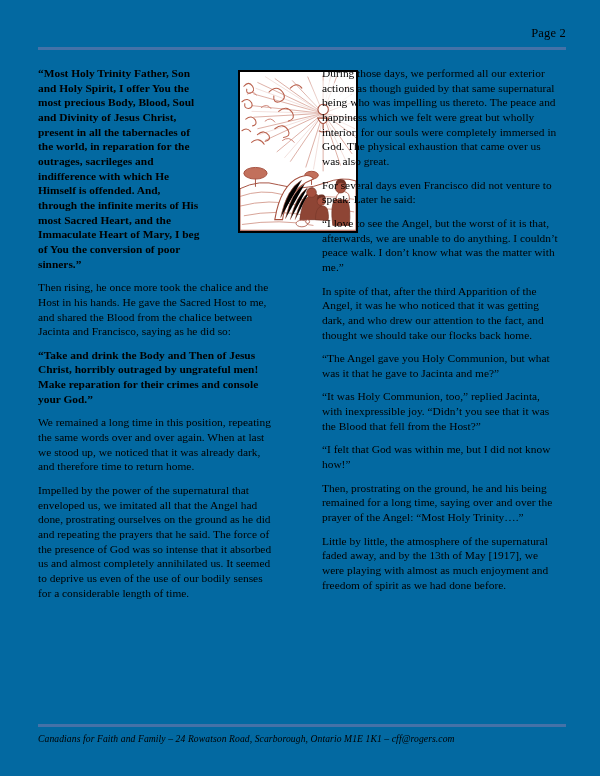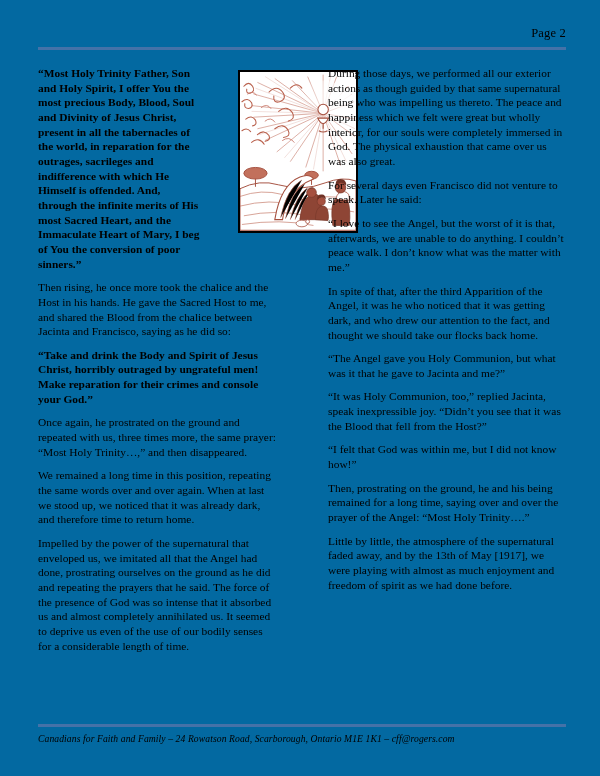--- a/index.html
+++ b/index.html
@@ -50,21 +50,21 @@
     top: 66px;
     width: 528px;
     height: 644px;
   }
   .col {
     position: absolute;
     top: 0;
     width: 238px;
   }
   .col-left  { left: 0; }
-  .col-right { left: 290px; }
+  .col-right { left: 284px; }
 
   
   .figure {
     position: absolute;
     left: 200px;
     top: 4px;
     width: 120px;
     height: 163px;
     border: 2px solid #000000;
     background: #ffffff;
@@ -252,33 +252,32 @@
         <g>
           <ellipse cx="64" cy="156" rx="6" ry="3.4" fill="#ffffff" stroke="#a5503f" stroke-width="0.8"></ellipse>
           <circle cx="70" cy="154" r="2" fill="#ffffff" stroke="#a5503f" stroke-width="0.8"></circle>
         </g>
       </svg>
     </div>
 
     <div class="col col-left">
       <p class="bold prayer-top">“Most Holy Trinity Father, Son and Holy Spirit, I offer You the most precious Body, Blood, Soul and Divinity of Jesus Christ, present in all the tabernacles of the world, in reparation for the outrages, sacrileges and indifference with which He Himself is offended. And, through the infinite merits of His most Sacred Heart, and the Immaculate Heart of Mary, I beg of You the conversion of poor sinners.”</p>
       <p>Then rising, he once more took the chalice and the Host in his hands. He gave the Sacred Host to me, and shared the Blood from the chalice between Jacinta and Francisco, saying as he did so:</p>
-      <p class="bold">“Take and drink the Body and Spirit of Jesus Christ, horribly outraged by ungrateful men! Make reparation for their crimes and console your God.”</p>
-      <p>Once again, he prostrated on the ground and repeated with us, three times more, the same prayer: “Most Holy Trinity…,” and then disappeared.</p>
+      <p class="bold">“Take and drink the Body and Then of Jesus Christ, horribly outraged by ungrateful men! Make reparation for their crimes and console your God.”</p>
       <p>We remained a long time in this position, repeating the same words over and over again. When at last we stood up, we noticed that it was already dark, and therefore time to return home.</p>
       <p>Impelled by the power of the supernatural that enveloped us, we imitated all that the Angel had done, prostrating ourselves on the ground as he did and repeating the prayers that he said. The force of the presence of God was so intense that it absorbed us and almost completely annihilated us. It seemed to deprive us even of the use of our bodily senses for a considerable length of time.</p>
     </div>
 
     <div class="col col-right">
       <p class="rc-first">During those days, we performed all our exterior actions as though guided by that same supernatural being who was impelling us thereto. The peace and happiness which we felt were great but wholly interior, for our souls were completely immersed in God. The physical exhaustion that came over us was also great.</p>
       <p>For several days even Francisco did not venture to speak. Later he said:</p>
       <p>“I love to see the Angel, but the worst of it is that, afterwards, we are unable to do anything. I couldn’t peace walk. I don’t know what was the matter with me.”</p>
       <p>In spite of that, after the third Apparition of the Angel, it was he who noticed that it was getting dark, and who drew our attention to the fact, and thought we should take our flocks back home.</p>
       <p>“The Angel gave you Holy Communion, but what was it that he gave to Jacinta and me?”</p>
-      <p>“It was Holy Communion, too,” replied Jacinta, speak inexpressible joy. “Didn’t you see that it was the Blood that fell from the Host?”</p>
+      <p>“It was Holy Communion, too,” replied Jacinta, with inexpressible joy. “Didn’t you see that it was the Blood that fell from the Host?”</p>
       <p>“I felt that God was within me, but I did not know how!”</p>
       <p>Then, prostrating on the ground, he and his being remained for a long time, saying over and over the prayer of the Angel: “Most Holy Trinity….”</p>
       <p>Little by little, the atmosphere of the supernatural faded away, and by the 13th of May [1917], we were playing with almost as much enjoyment and freedom of spirit as we had done before.</p>
     </div>
   </div>
 
   <div class="footer">
     <div class="rule-bottom"></div>
     <div class="footer-text">Canadians for Faith and Family – 24 Rowatson Road, Scarborough, Ontario  M1E 1K1 – cff@rogers.com</div>
   </div>

